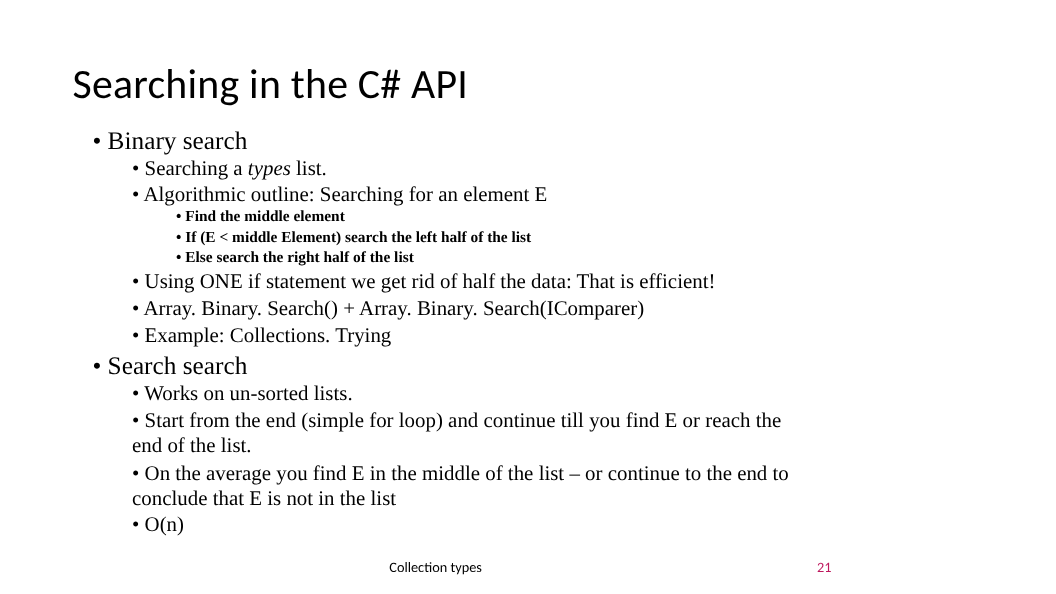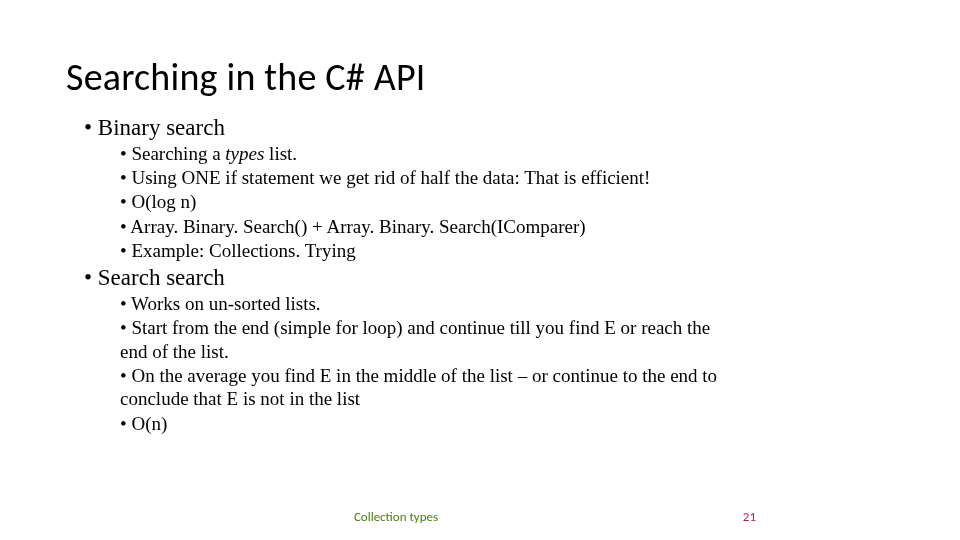--- a/index.html
+++ b/index.html
@@ -9,21 +9,21 @@
   ul { list-style: none; }
   li::before { content: "• "; }
   .lvl1 > li { font-size: 23px; line-height: 1.2; margin: 0 0 2px 18px; font-family: Liberation Serif, serif; }
   .lvl2 { margin-left: 16px; }
   .lvl2 > li { font-size: 19px; line-height: 1.23; margin: 0 0 1px 20px; }
   .lvl3 { margin-left: 16px; }
   .lvl3 > li { font-size: 14px; font-weight: 700; line-height: 1.3; margin: 0 0 0 24px; }
   .italic { font-style: italic; }
   .footer-center {
     position: absolute; bottom: 16px; left: 0; width: 100%;
-    text-align: center; font-size: 13px; color: #4d7c0f;
+    text-align: center; font-size: 13px; color: #000000;
   }
   .footer-right {
     position: absolute; bottom: 16px; right: 36px;
     font-size: 13px; color: #be185d;
   }
 </style>
 </head>
 <body>
 
 <div class="slide">
@@ -31,22 +31,29 @@
   <h1 class="title">Searching in the C# API</h1>
 
   <ul class="lvl1">
 
     <li>
       <span>Binary search</span>
       <ul class="lvl2">
         <li>
           <span>Searching a </span><span class="italic">types</span><span> list.</span>
         </li>
+        <li>
+          <span>Algorithmic outline: Searching for an element E</span>
+          <ul class="lvl3">
+            <li>Find the middle element</li>
+            <li>If (E &lt; middle Element) search the left half of the list</li>
+            <li>Else search the right half of the list</li>
+          </ul>
+        </li>
         <li>Using ONE if statement we get rid of half the data: That is efficient!</li>
-        <li>O(log n)</li>
         <li>Array. Binary. Search() + Array. Binary. Search(IComparer)</li>
         <li>Example: Collections. Trying</li>
       </ul>
     </li>
 
     <li>
       <span>Search search</span>
       <ul class="lvl2">
         <li>Works on un-sorted lists.</li>
         <li>Start from the end (simple for loop) and continue till you find E or reach the end of the list.</li>

